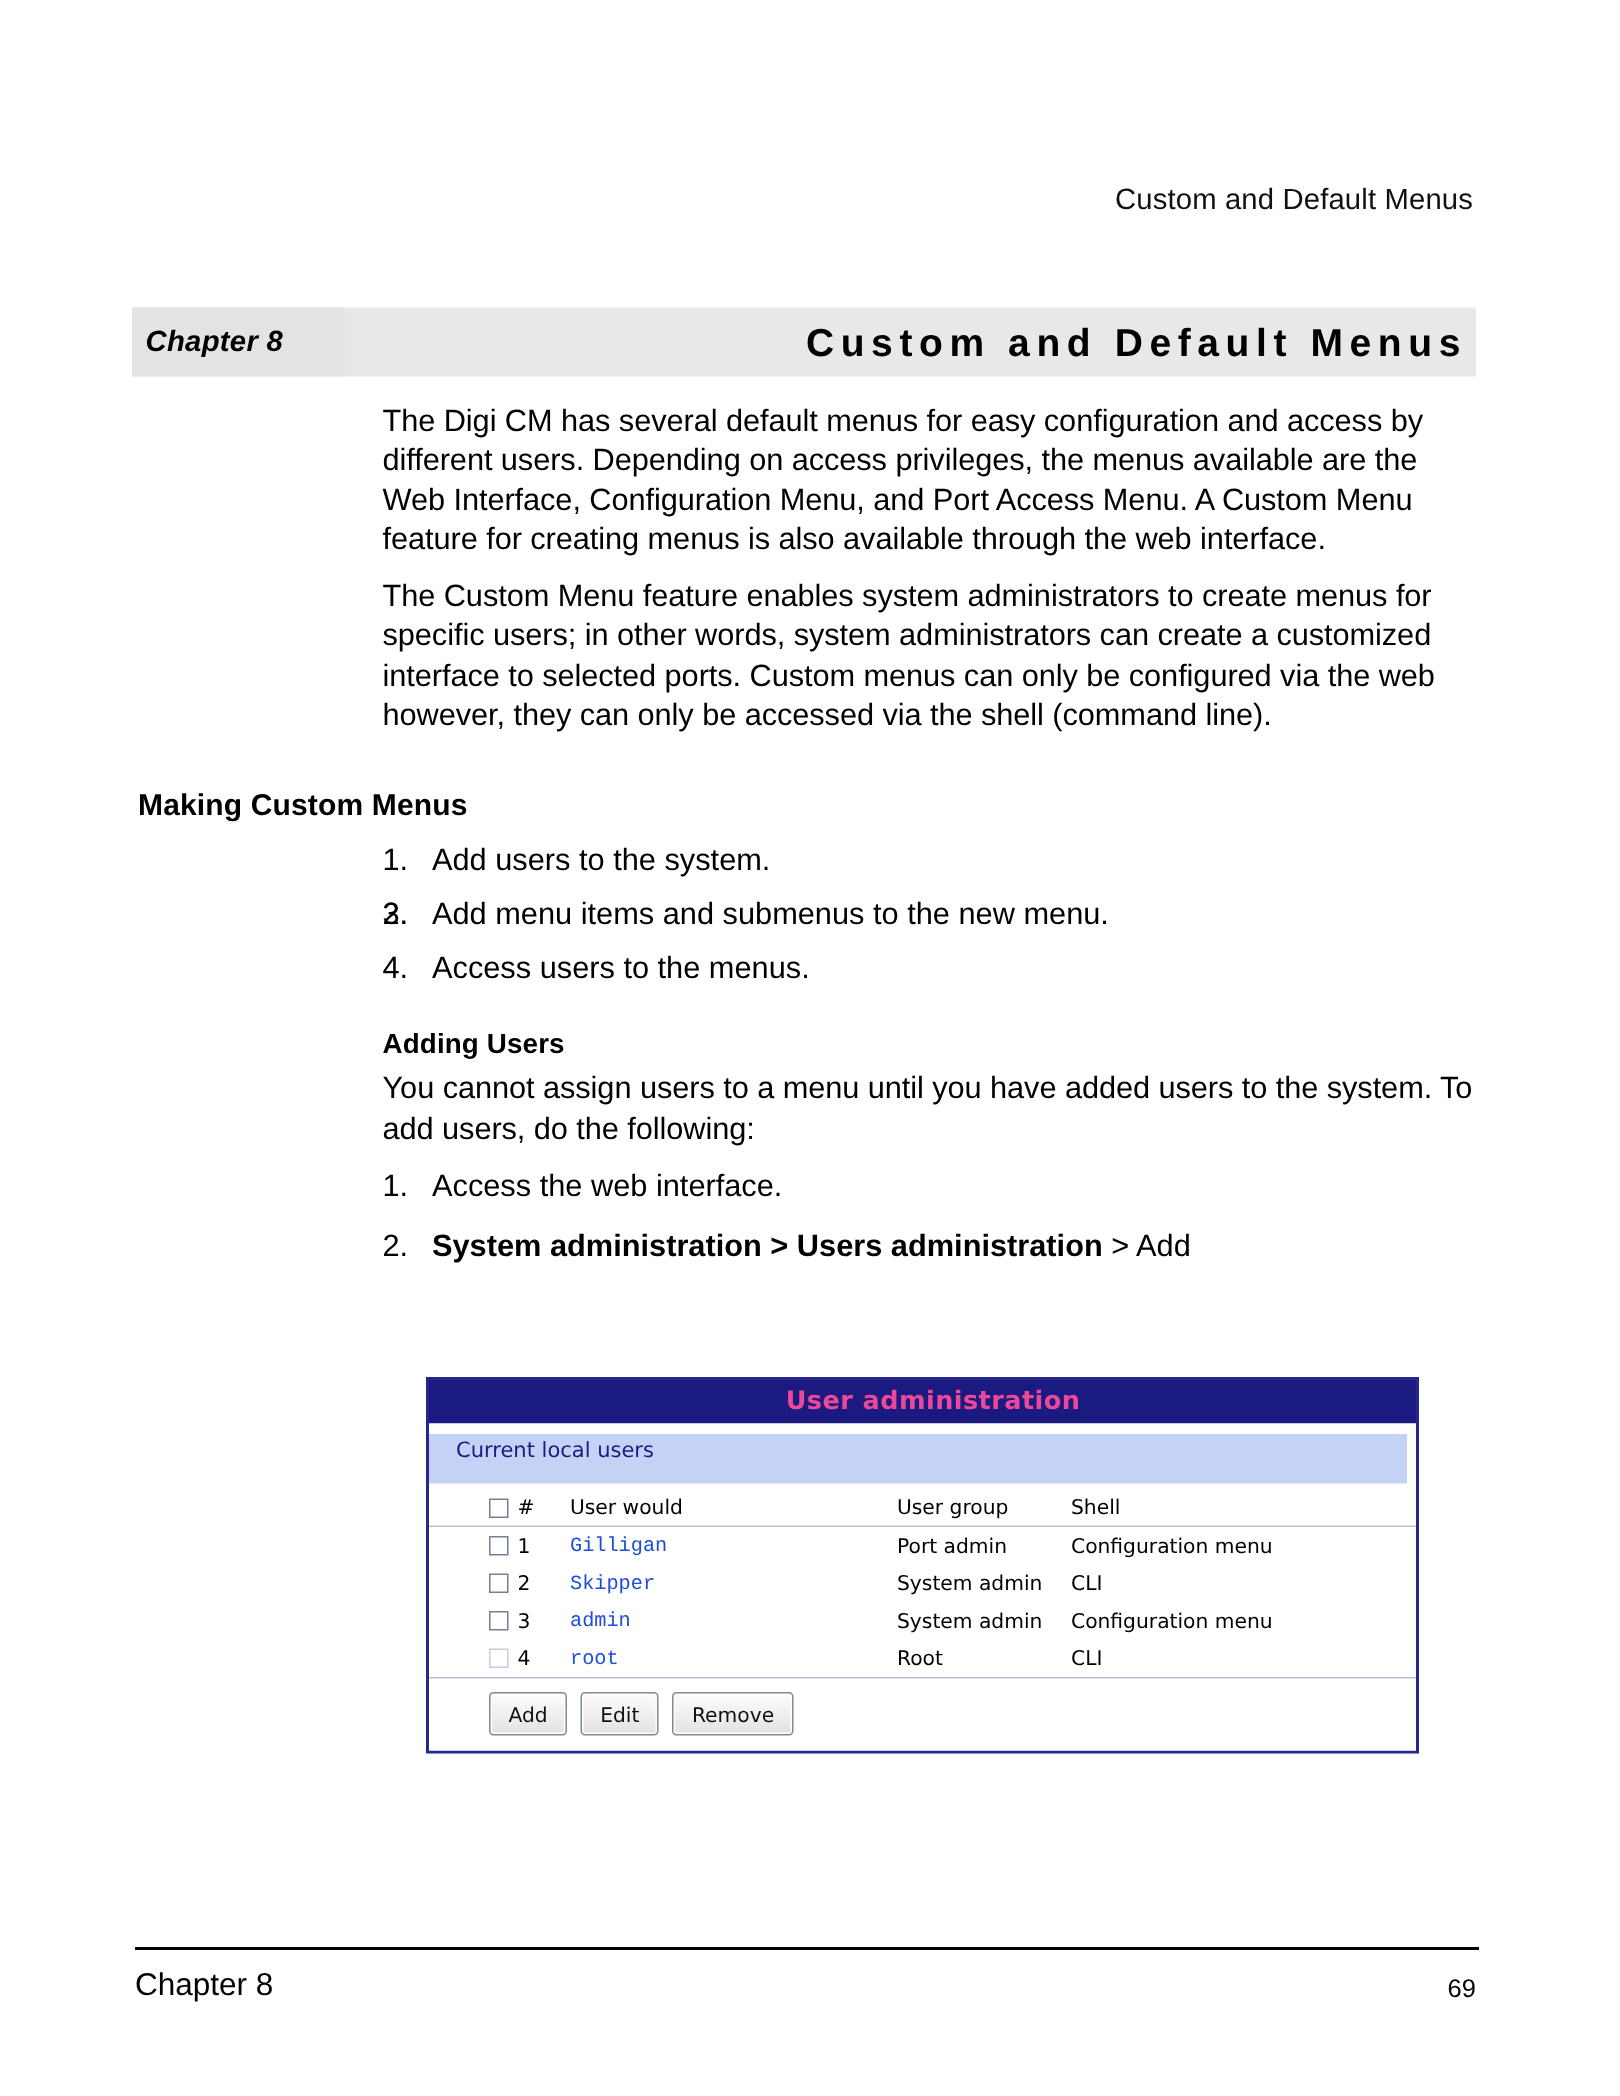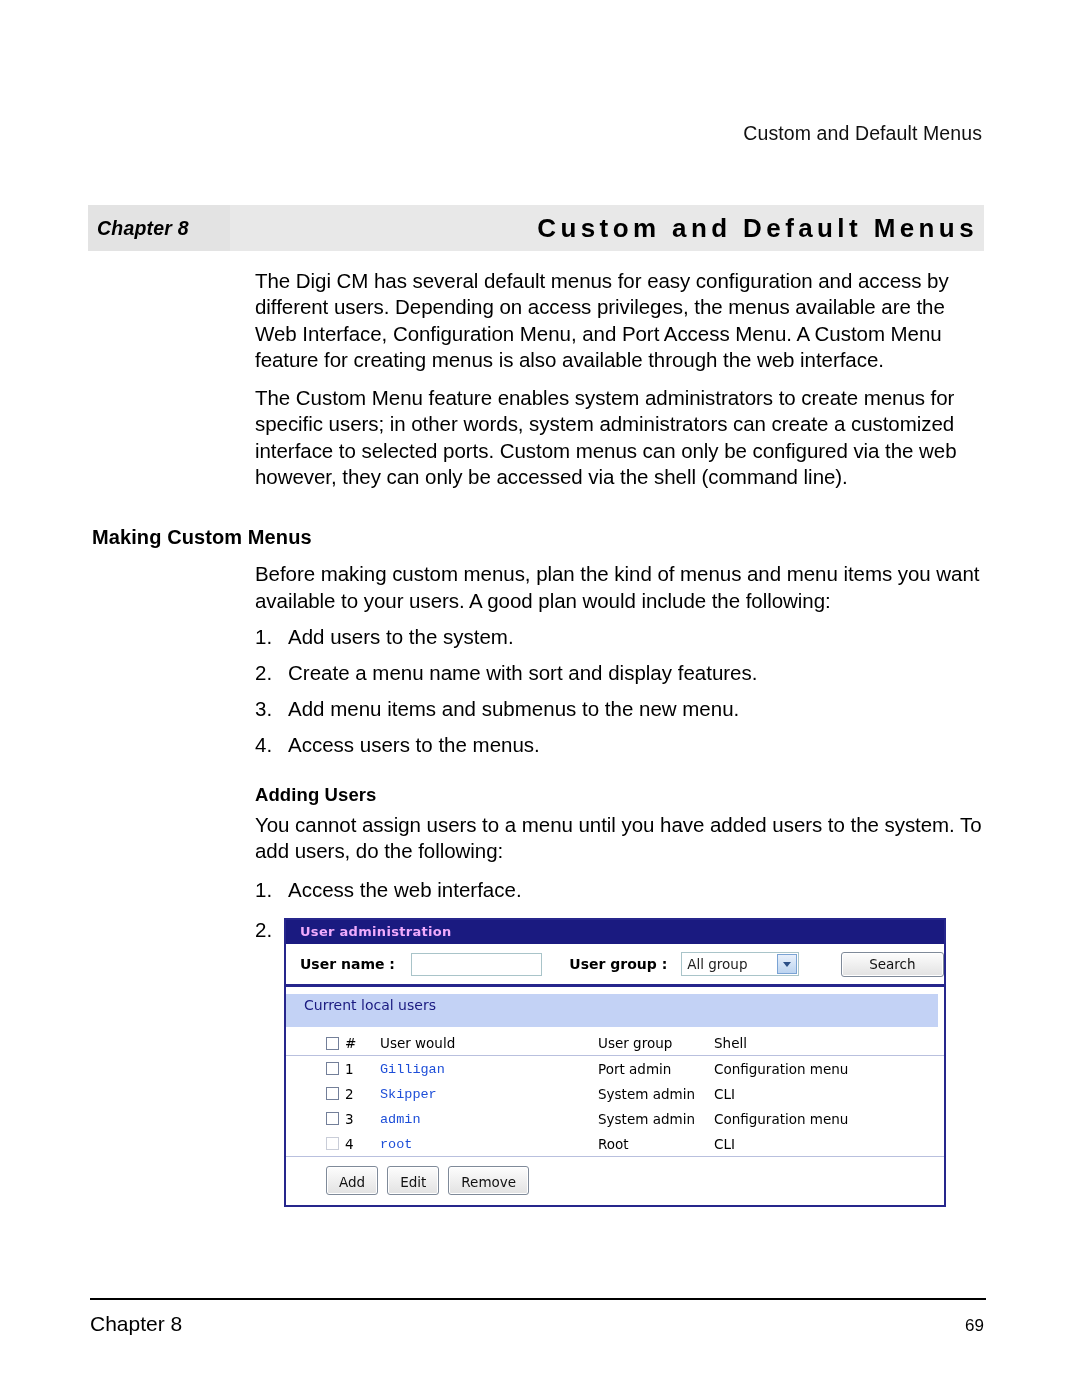--- a/index.html
+++ b/index.html
@@ -155,25 +155,26 @@
     top: 918px;
     left: 284px;
     width: 662px;
     border: 2px solid #26268c;
     background: #ffffff;
     box-sizing: border-box;
     font-family: "DejaVu Sans", sans-serif;
   }
   .app-titlebar {
     background: #1a1a80;
-    color: #f0abfc;
-    font-size: 13px;
+    color: #ec4899;
+    font-size: 17px;
     font-weight: bold;
     padding: 4px 0 5px 14px;
     letter-spacing: 0.3px;
+    text-align: center;
   }
   .app-searchrow {
     display: flex;
     align-items: center;
     height: 43px;
     border-bottom: 3px solid #26268c;
     background: #ffffff;
     padding-left: 14px;
     box-sizing: border-box;
   }
@@ -318,30 +319,28 @@
     <span class="chapter-title">Custom and Default Menus</span>
   </div>
 </div>
 
 <div class="content">
 
   <p class="para">The Digi CM has several default menus for easy configuration and access by different users. Depending on access privileges, the menus available are the Web Interface, Configuration Menu, and Port Access Menu. A Custom Menu feature for creating menus is also available through the web interface.</p>
   <p class="para">The Custom Menu feature enables system administrators to create menus for specific users; in other words, system administrators can create a customized interface to selected ports. Custom menus can only be configured via the web however, they can only be accessed via the shell (command line).</p>
 
   <h2 class="section-head second">Making Custom Menus</h2>
-  <p class="para tight">Before making custom menus, plan the kind of menus and menu items you want available to your users. A good plan would include the following:</p>
 
   <ol class="steps">
     <li>
       <span class="num">1.</span>
       <span>Add users to the system.</span>
     </li>
     <li>
       <span class="num">2.</span>
-      <span>Create a menu name with sort and display features.</span>
     </li>
     <li>
       <span class="num">3.</span>
       <span>Add menu items and submenus to the new menu.</span>
     </li>
     <li>
       <span class="num">4.</span>
       <span>Access users to the menus.</span>
     </li>
   </ol>
@@ -359,32 +358,20 @@
         <span class="bold-path">System administration &gt; Users administration</span><span> &gt; Add</span>
       </li>
     </ol>
   </div>
 </div>
 
 <div class="app-window">
 
   <div class="app-titlebar">User administration</div>
 
-  <div class="app-searchrow">
-    <span class="field-label">User name :</span>
-    <div class="text-input" title=""></div>
-    <span class="field-label group">User group :</span>
-    <div class="select-box">
-      <span class="sel-value">All group</span>
-      <span class="select-arrow">
-          <span class="tri"></span>
-        </span>
-    </div>
-    <span class="btn search-btn">Search</span>
-  </div>
 
   <div class="app-body">
     <div class="band-current">Current local users</div>
 
     <table class="users">
       <thead>
         <tr>
           <th class="col-chk">
             <span class="chkcell">
               <span class="chkbox"></span>

